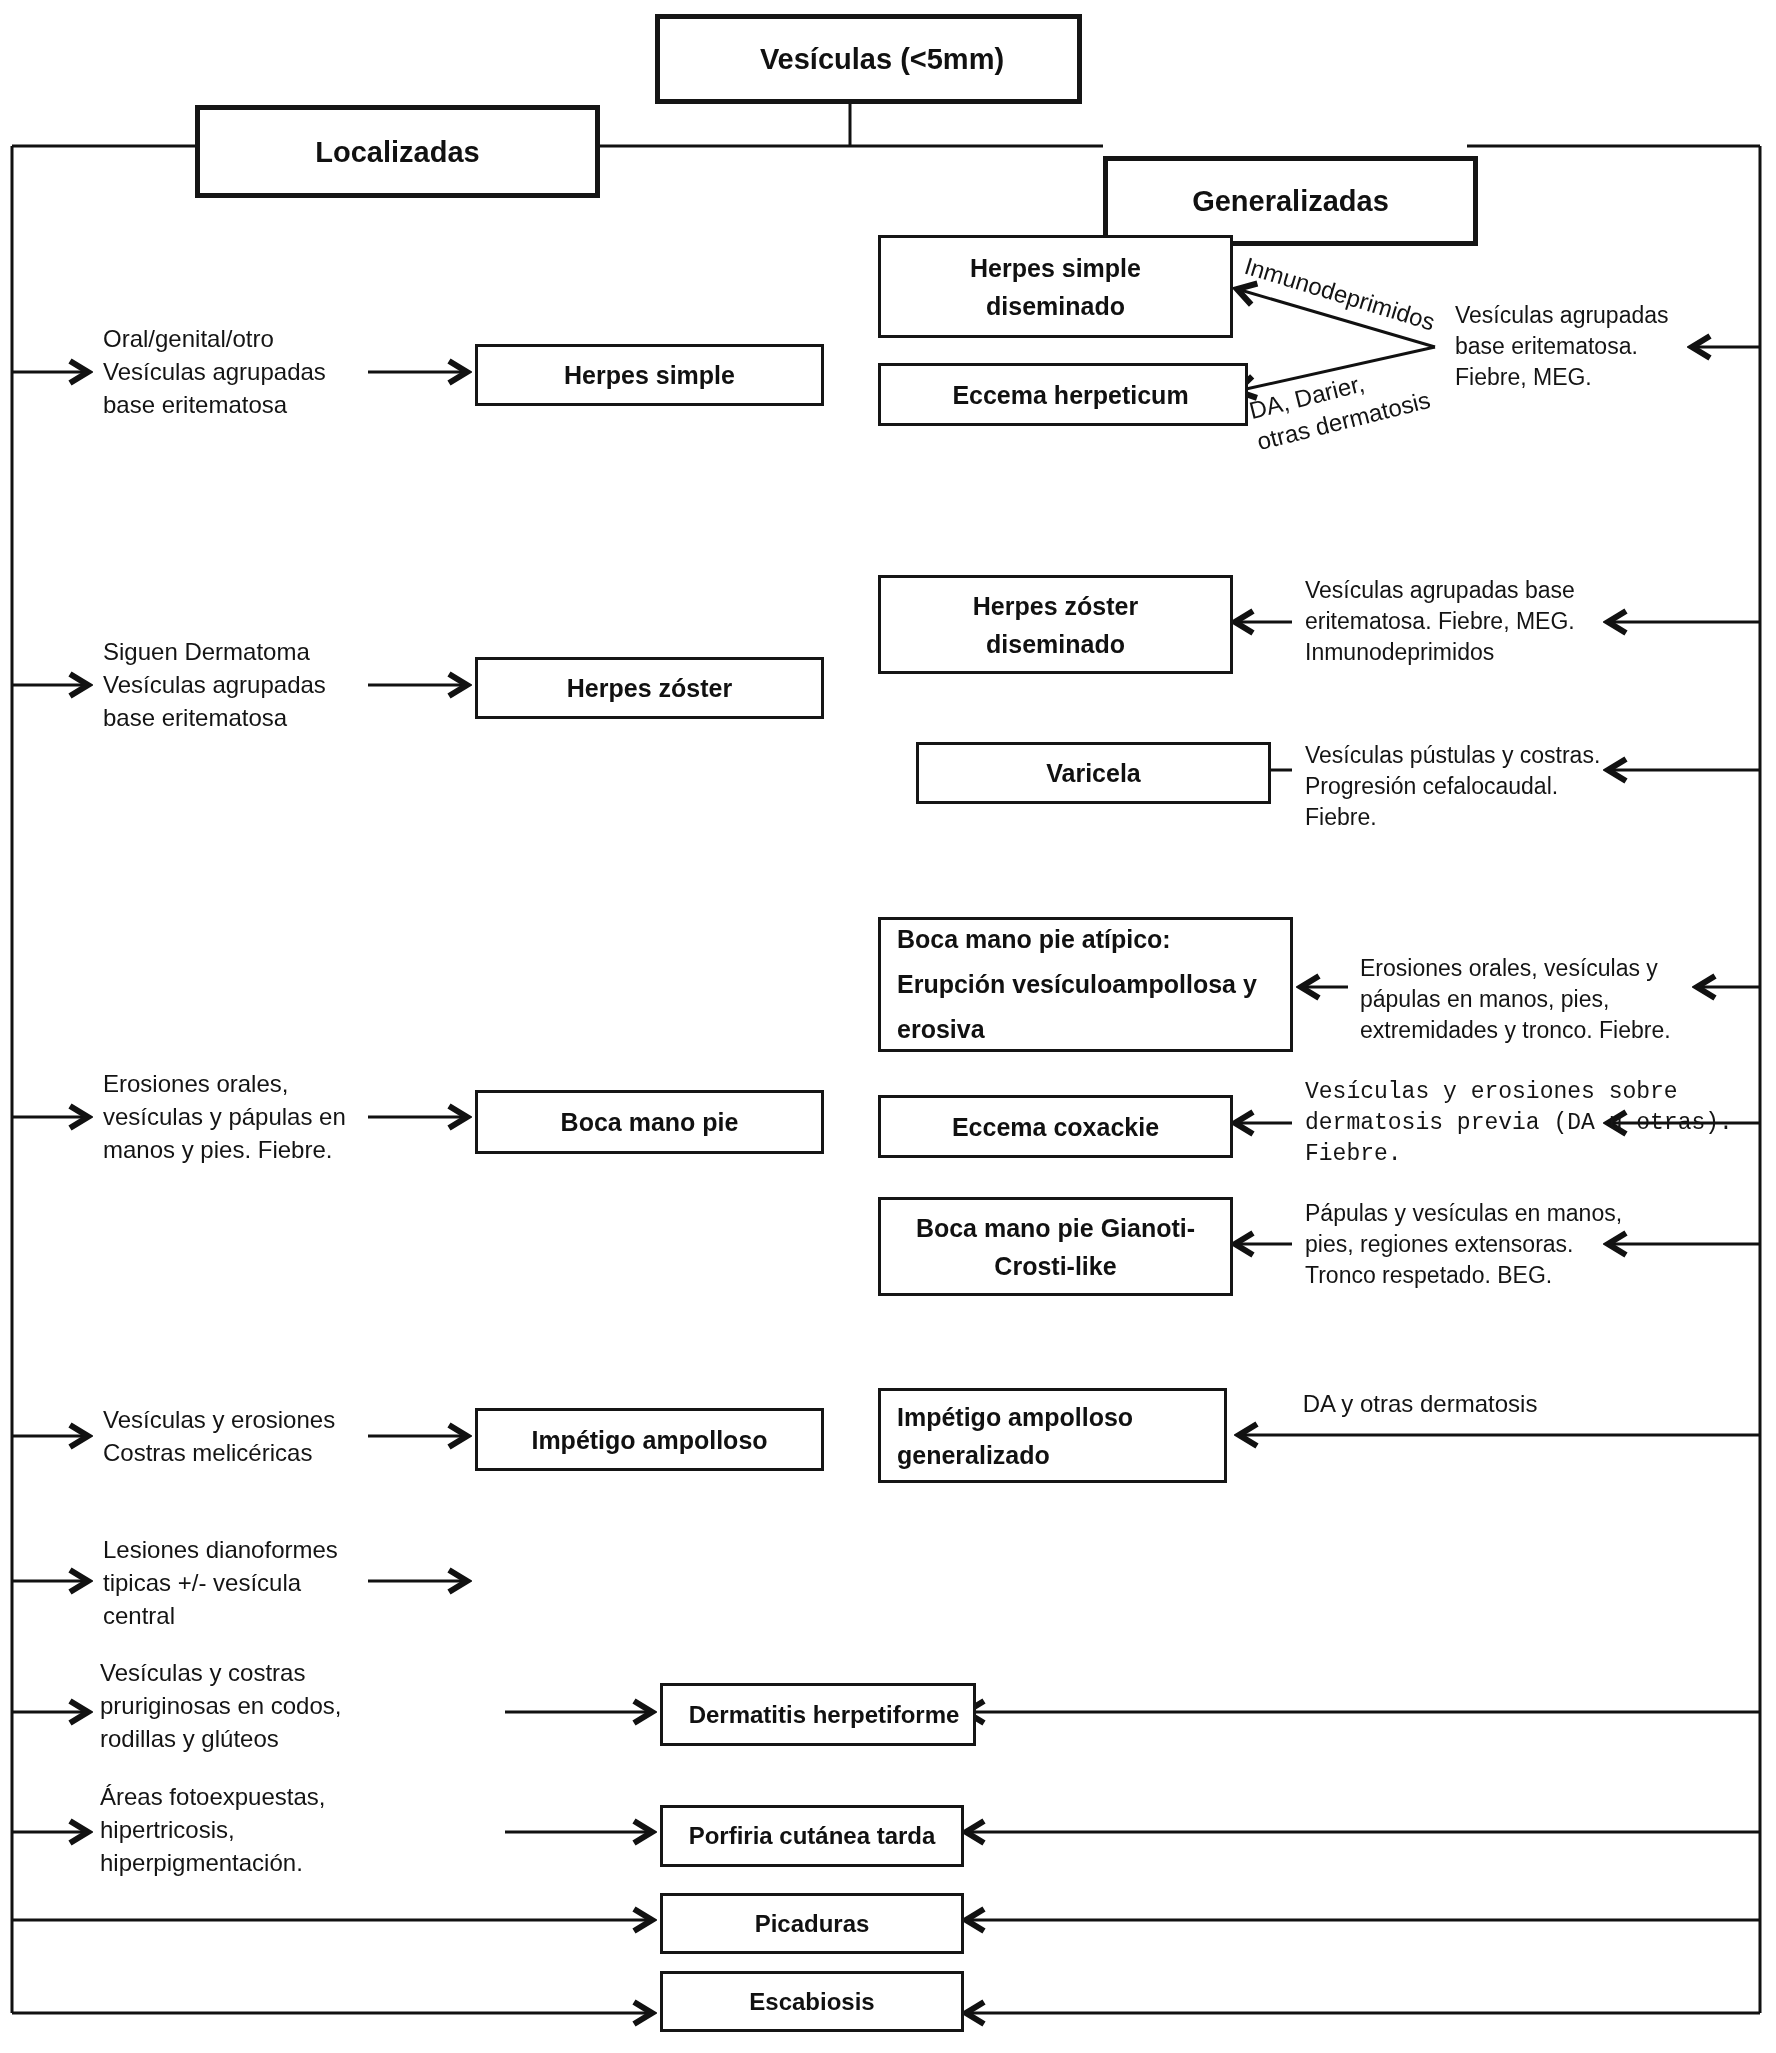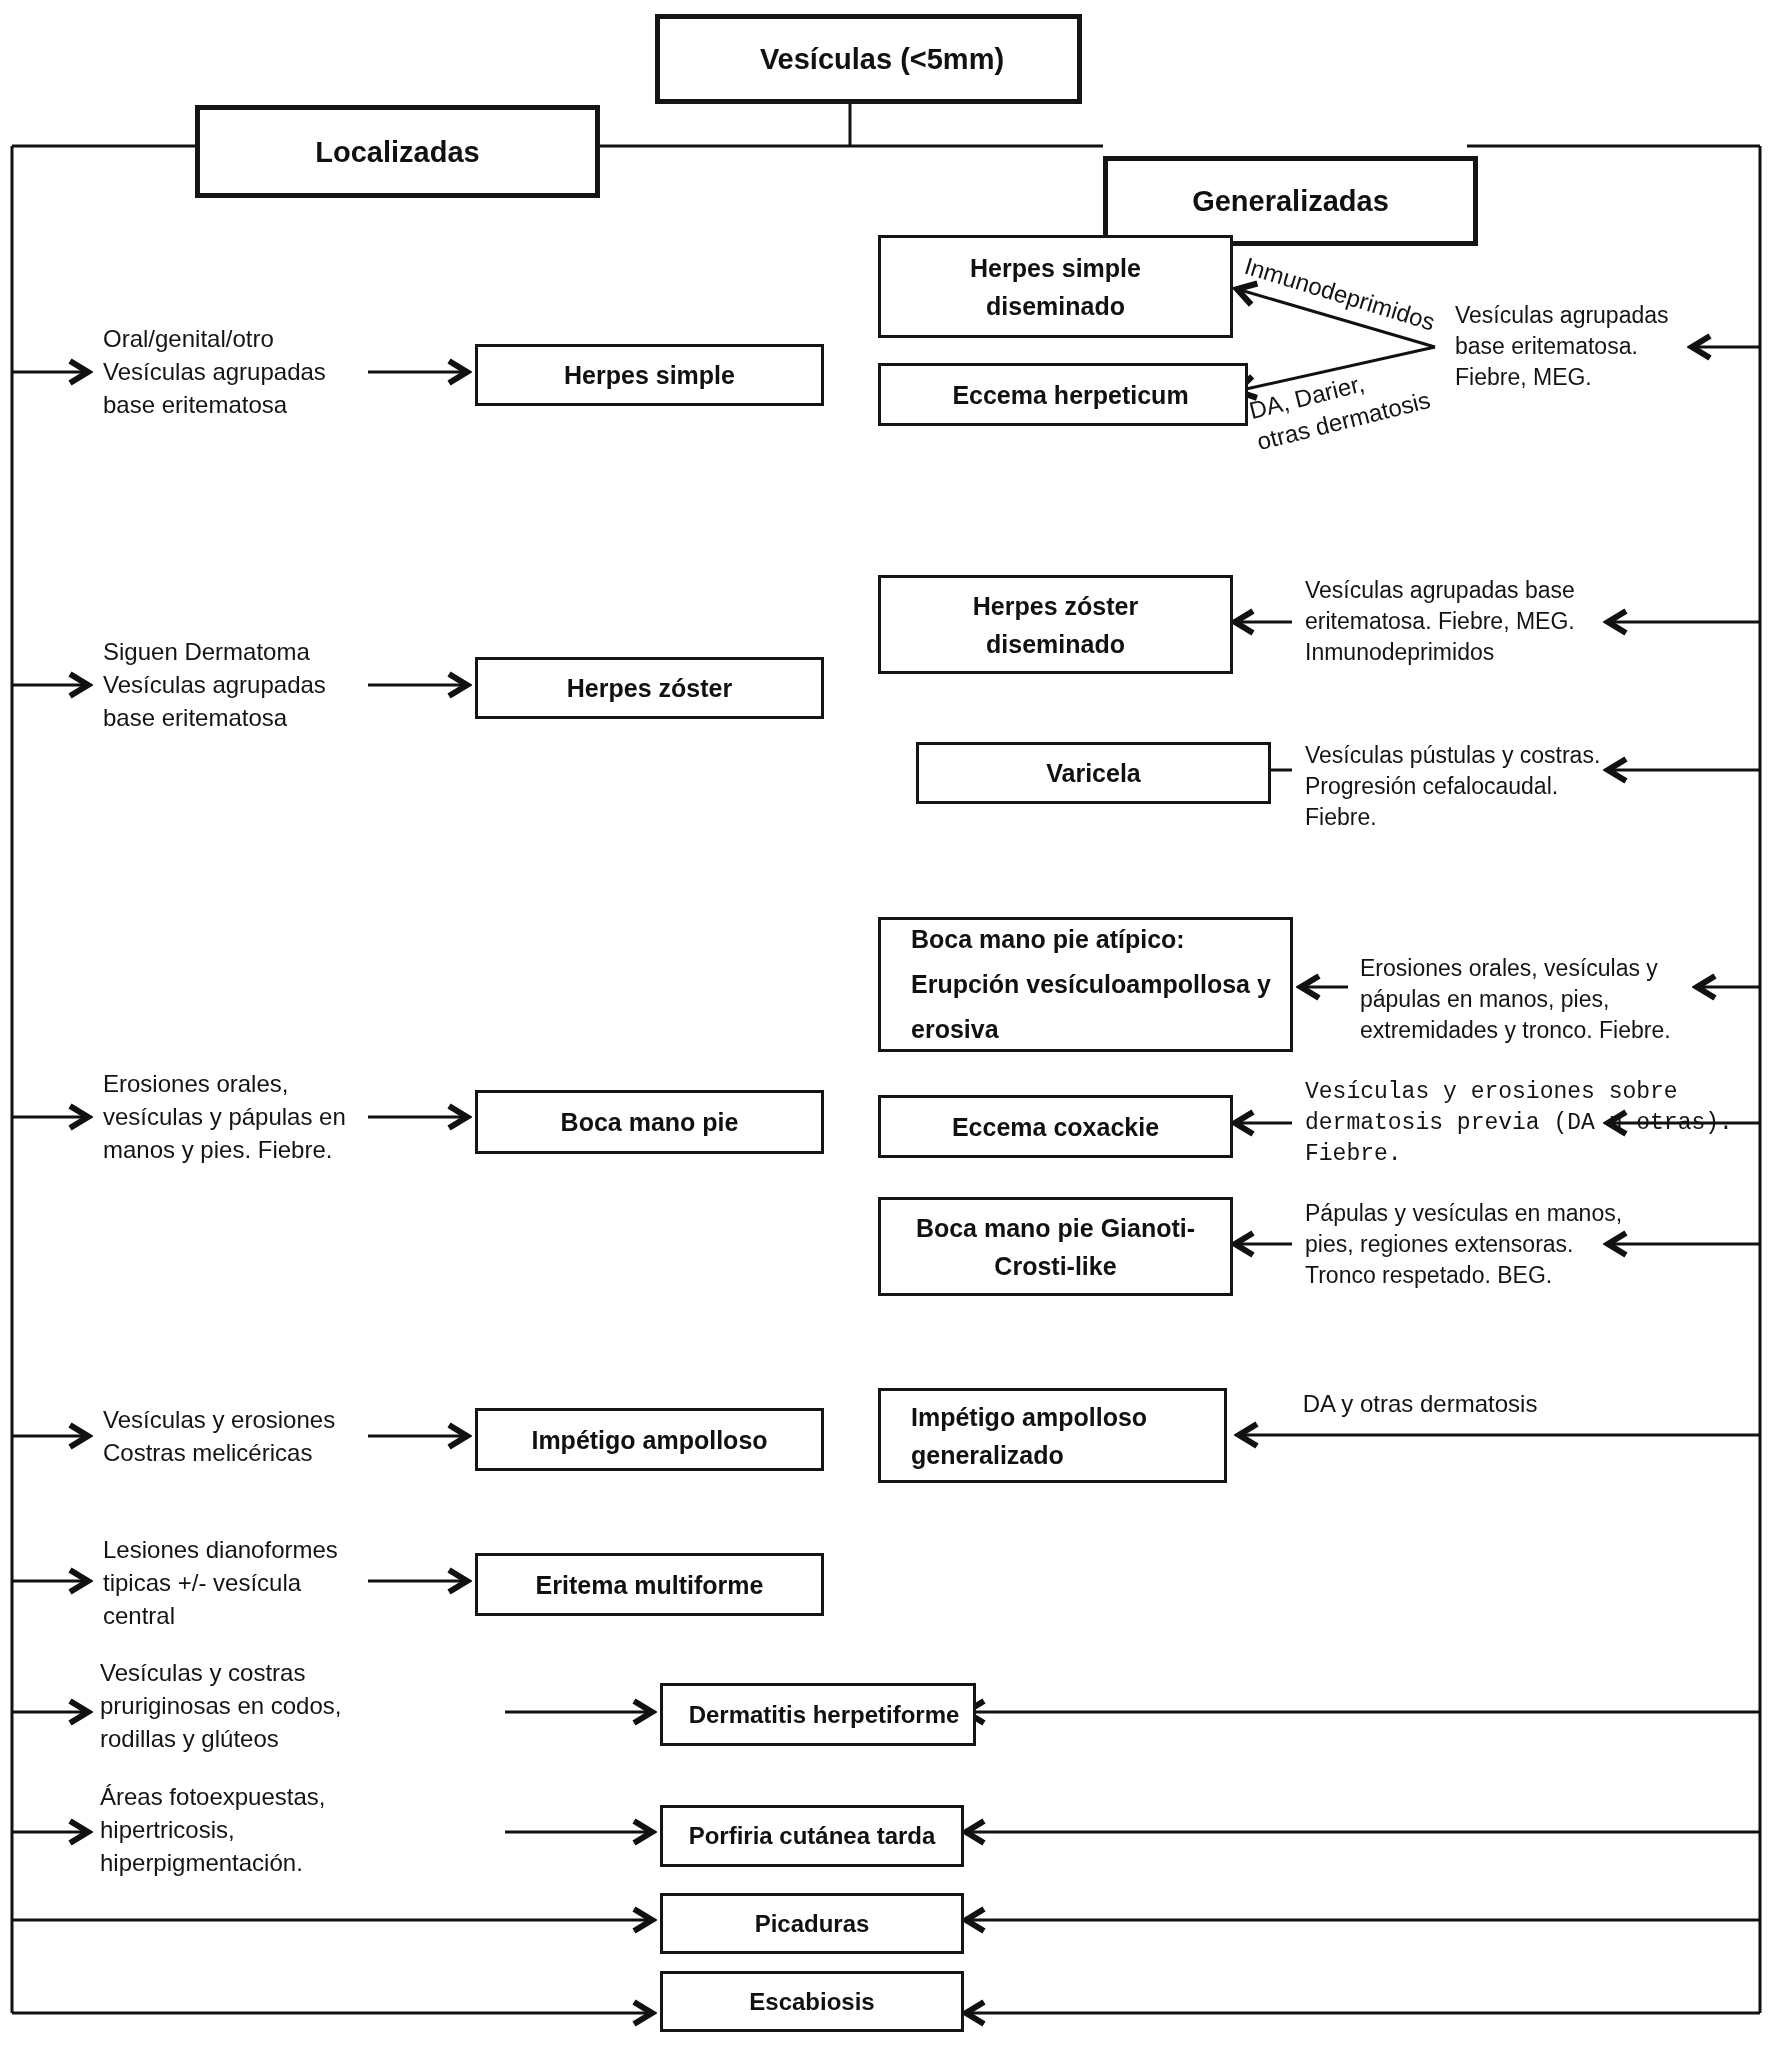--- a/index.html
+++ b/index.html
@@ -4,21 +4,21 @@
 <style>
   html,body{margin:0;padding:0;background:#fff;}
   #page{position:relative;width:1776px;height:2053px;background:#fff;overflow:hidden;
         font-family:"Liberation Sans",sans-serif;color:#111;}
   #wires{position:absolute;left:0;top:0;width:1776px;height:2053px;}
   .box{position:absolute;border:3px solid #151515;background:#fff;display:flex;
        align-items:center;justify-content:center;text-align:center;font-weight:bold;
        font-size:25px;line-height:38px;white-space:pre-line;}
   .box.hdr{border-width:5px;font-size:29px;}
   .box.ccol{font-size:24px;}
-  .box.la{justify-content:flex-start;text-align:left;padding-left:30px;box-sizing:border-box;}
+  .box.la{justify-content:flex-start;text-align:left;padding-left:16px;box-sizing:border-box;}
   .box.wide{line-height:45px;}
   .crit{position:absolute;font-size:24px;line-height:33px;white-space:pre-line;color:#141414;}
   .gcrit{position:absolute;font-size:23px;line-height:31px;white-space:pre-line;color:#141414;}
   .diag{position:absolute;font-size:24px;line-height:32px;white-space:pre-line;color:#141414;
         transform-origin:left top;}
   .arrlabel{position:absolute;font-size:24px;text-align:center;color:#141414;}
 </style>
 </head>
 <body>
 
@@ -102,21 +102,20 @@
 pruriginosas en codos,
 rodillas y glúteos</div>
   <div class="crit" style="left:100px;top:1780px;">Áreas fotoexpuestas,
 hipertricosis,
 hiperpigmentación.</div>
 
   <div class="box" style="left:475px;top:344px;width:343px;height:56px;">Herpes simple</div>
   <div class="box" style="left:475px;top:657px;width:343px;height:56px;">Herpes zóster</div>
   <div class="box" style="left:475px;top:1090px;width:343px;height:58px;">Boca mano pie</div>
   <div class="box" style="left:475px;top:1408px;width:343px;height:57px;">Impétigo ampolloso</div>
-  <div class="box" style="left:475px;top:1553px;width:343px;height:57px;">Eritema multiforme</div>
 
   <div class="box ccol" style="left:660px;top:1683px;width:298px;height:57px;padding-left:12px;">Dermatitis herpetiforme</div>
   <div class="box ccol" style="left:660px;top:1805px;width:298px;height:56px;">Porfiria cutánea tarda</div>
   <div class="box ccol" style="left:660px;top:1893px;width:298px;height:55px;">Picaduras</div>
   <div class="box ccol" style="left:660px;top:1971px;width:298px;height:55px;">Escabiosis</div>
 
   <div class="box" style="left:878px;top:235px;width:349px;height:97px;">Herpes simple
 diseminado</div>
   <div class="box" style="left:878px;top:363px;width:349px;height:57px;padding-left:15px;">Eccema herpeticum</div>
   <div class="diag" style="left:1250px;top:250px;transform:rotate(17deg);">Inmunodeprimidos</div>

